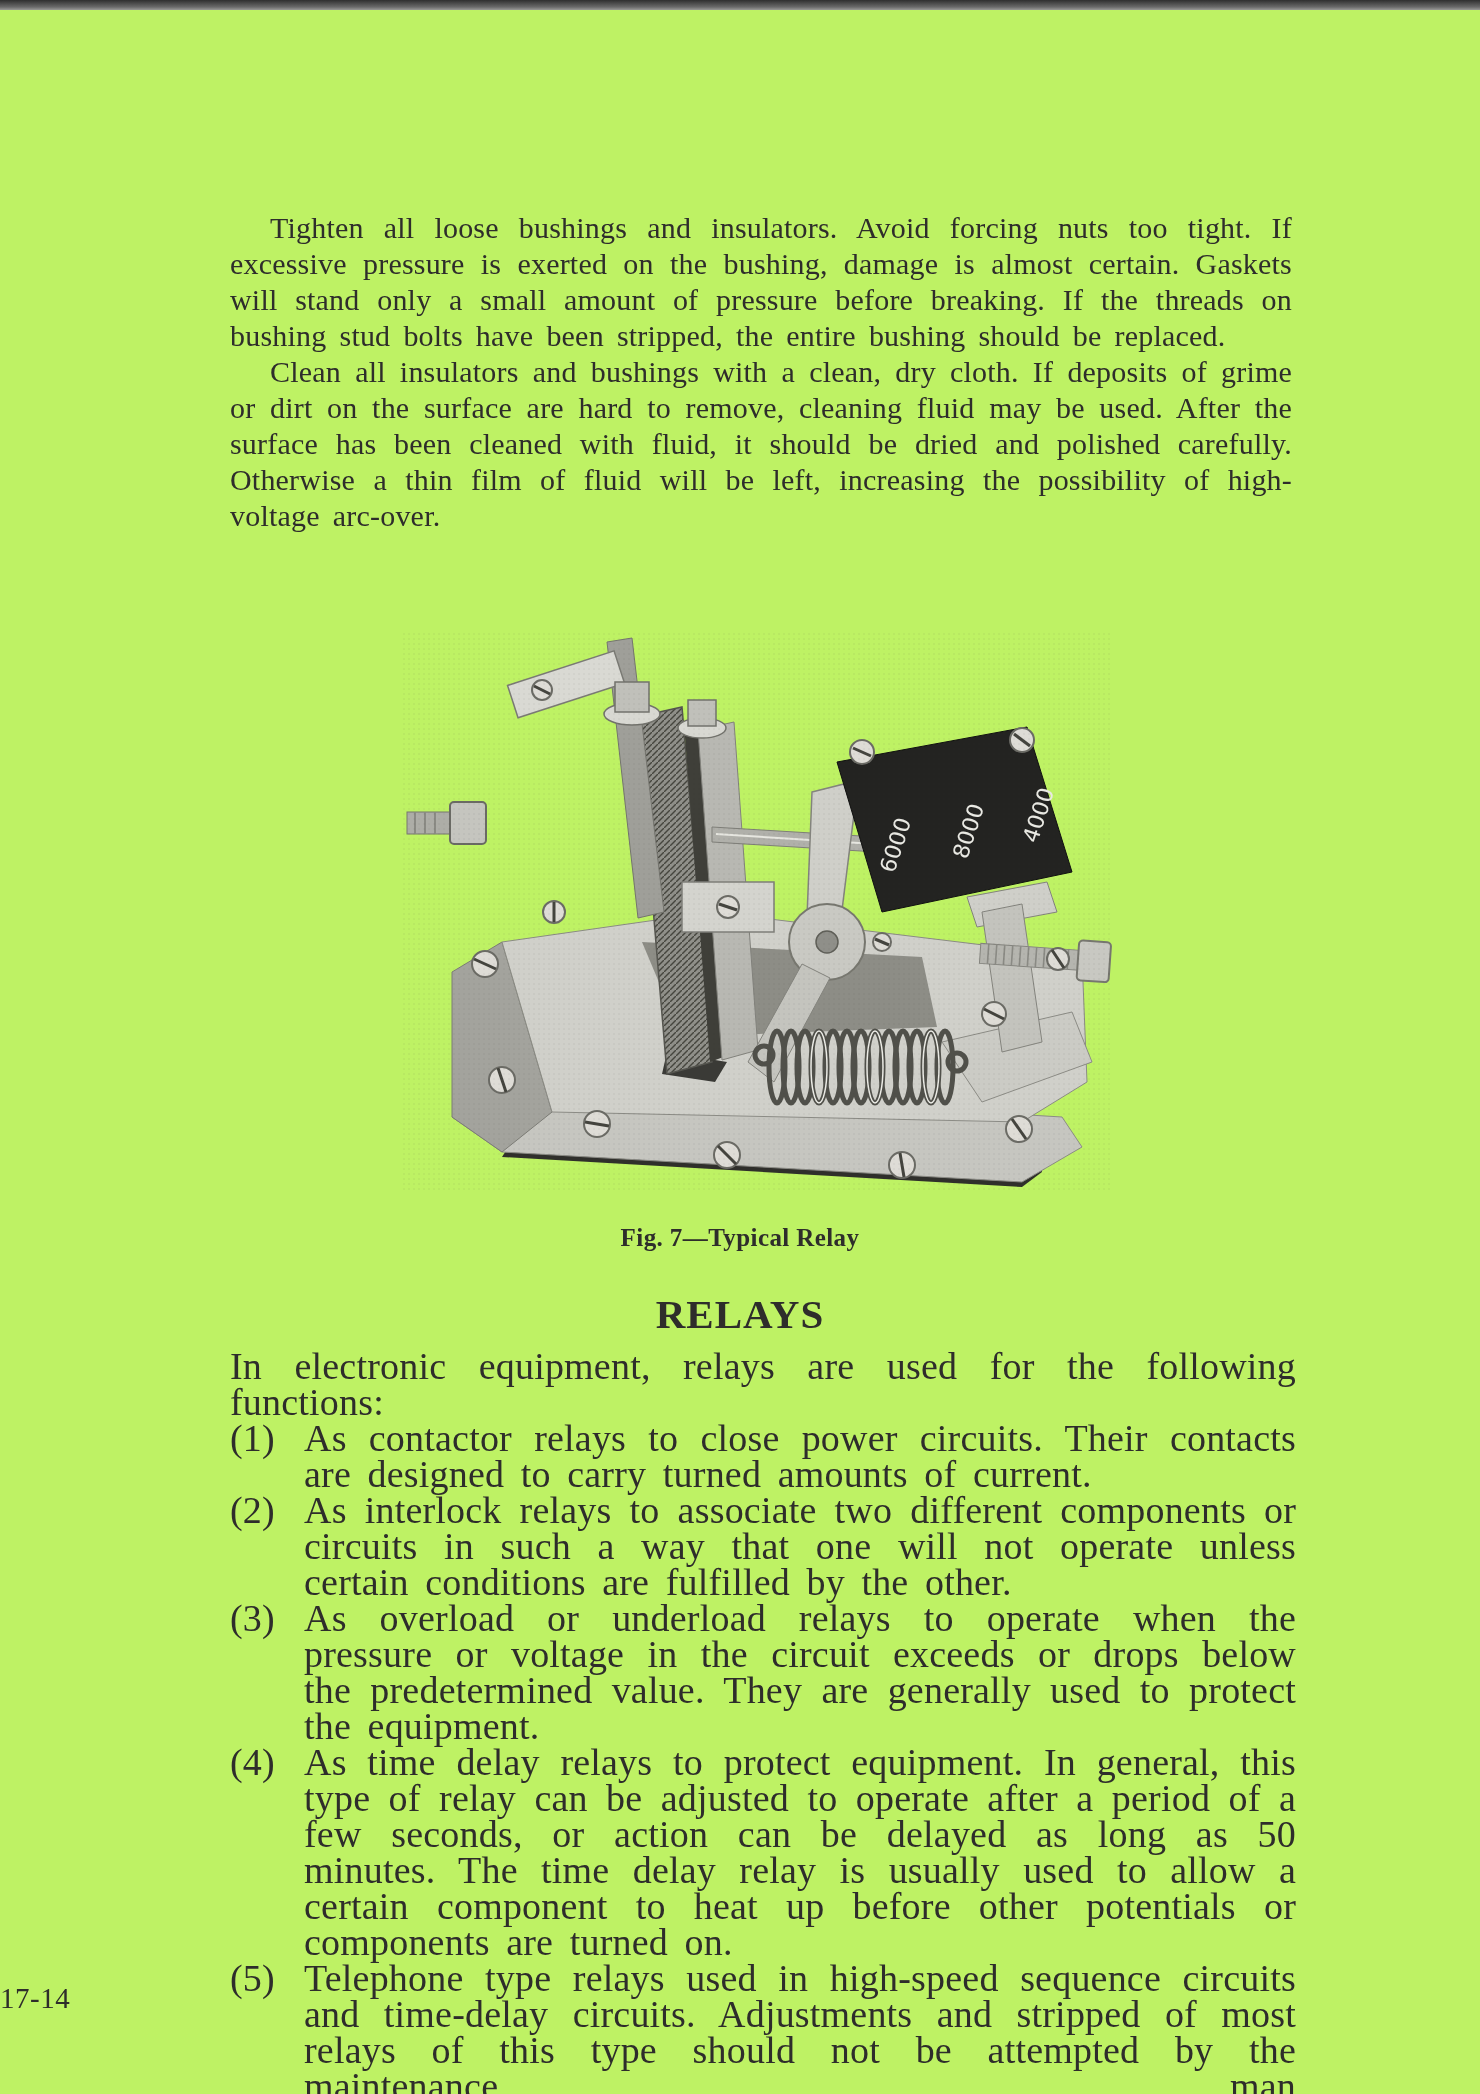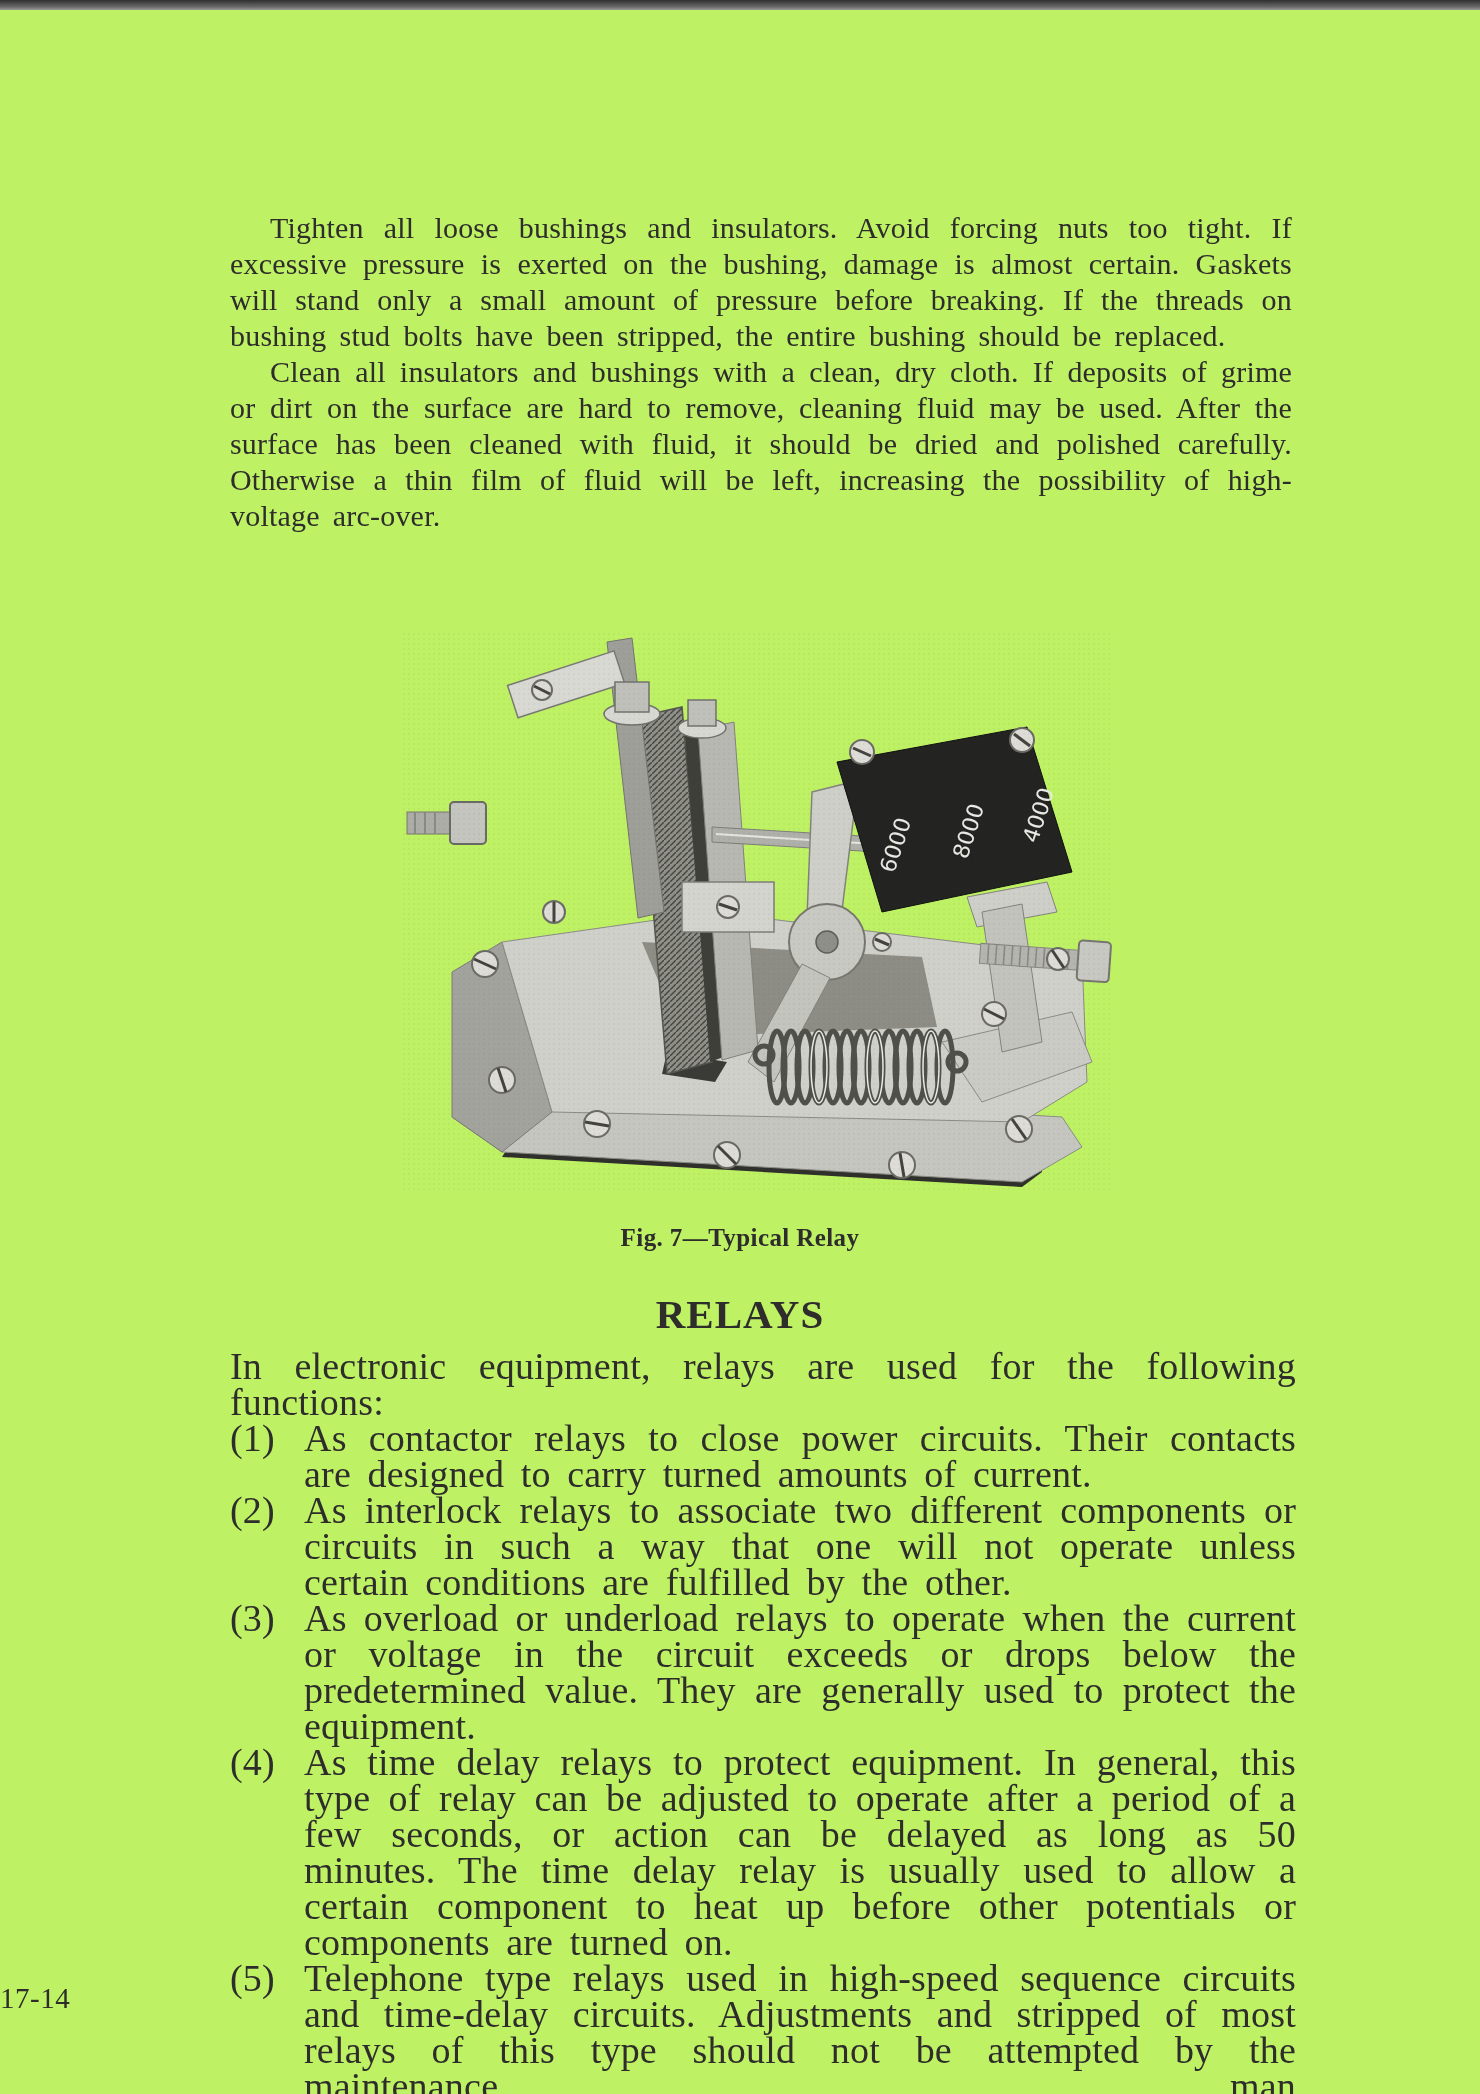--- a/index.html
+++ b/index.html
@@ -211,21 +211,21 @@
       <li>
         <span class="num">(1)</span>
         <span class="txt">As contactor relays to close power circuits. Their contacts are designed to carry turned amounts of current.</span>
       </li>
       <li>
         <span class="num">(2)</span>
         <span class="txt">As interlock relays to associate two different components or circuits in such a way that one will not operate unless certain conditions are fulfilled by the other.</span>
       </li>
       <li>
         <span class="num">(3)</span>
-        <span class="txt">As overload or underload relays to operate when the current or voltage in the circuit exceeds or drops below the predetermined value. They are generally used to protect the equipment.</span>
+        <span class="txt">As overload or underload relays to operate when the pressure or voltage in the circuit exceeds or drops below the predetermined value. They are generally used to protect the equipment.</span>
       </li>
       <li>
         <span class="num">(4)</span>
         <span class="txt">As time delay relays to protect equipment. In general, this type of relay can be adjusted to operate after a period of a few seconds, or action can be delayed as long as 50 minutes. The time delay relay is usually used to allow a certain component to heat up before other potentials or components are turned on.</span>
       </li>
       <li>
         <span class="num">(5)</span>
         <span class="txt cont">Telephone type relays used in high-speed sequence circuits and time-delay circuits. Adjustments and stripped of most relays of this type should not be attempted by the maintenance man</span>
       </li>
     </ol>

